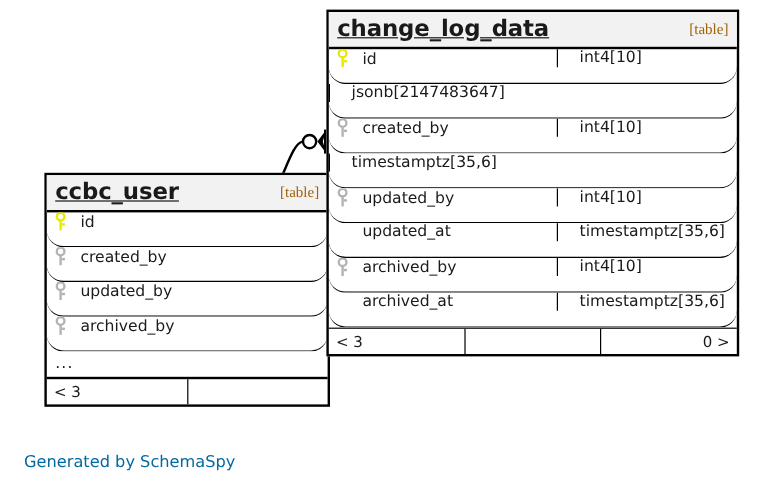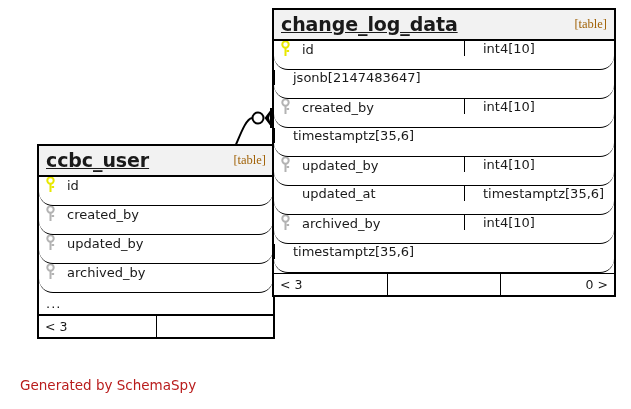--- a/index.html
+++ b/index.html
@@ -142,21 +142,21 @@
     height: 409px;
     pointer-events: none;
   }
 
   
   #caption {
     position: absolute;
     left: 20px;
     top: 377px;
     font-size: 13.5px;
-    color: #b91c1c;
+    color: #0369a1;
     white-space: nowrap;
   }
 </style>
 </head>
 <body>
 
 <svg id="relationships" viewBox="0 0 631 409" width="631" height="409" xmlns="http://www.w3.org/2000/svg">
   <g fill="none" stroke="#000000" stroke-width="2">
     <path d="M 212,174 C 232,174 240,120 252,118"></path>
     <path d="M 212,174 L 252,174"></path>
@@ -318,20 +318,24 @@
           <rect x="3.5" y="6" width="2" height="9" fill="#b3b3b3"></rect>
           <rect x="5.5" y="9" width="2.6" height="2" fill="#b3b3b3"></rect>
         </svg>
       </span>
       <span>archived_by</span>
     </div>
     <div class="cell-type">int4[10]</div>
   </div>
 
   <div class="row">
+    <div class="cell-name">
+      <span class="keyslot"></span>
+      <span>archived_at</span>
+    </div>
     <div class="cell-type">timestamptz[35,6]</div>
   </div>
 
   <div class="footer">
     <div class="footer-cell footer-left">&lt; 3</div>
     <div class="footer-cell footer-mid"></div>
     <div class="footer-cell footer-right">0 &gt;</div>
   </div>
 </div>
 

